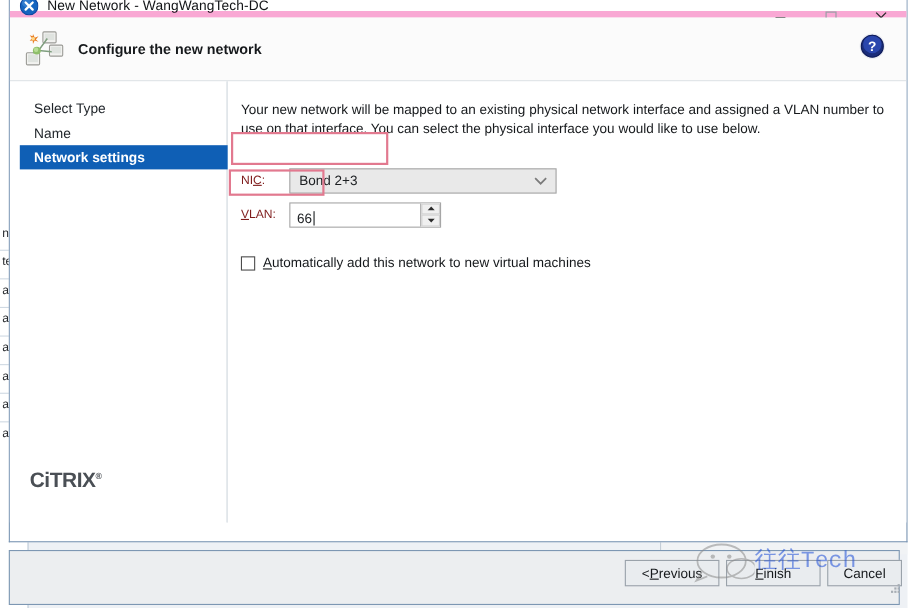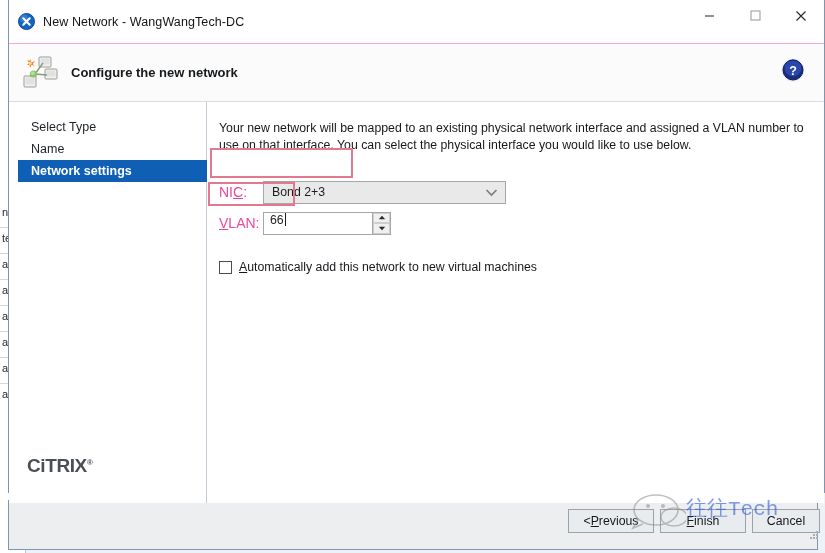--- a/index.html
+++ b/index.html
@@ -73,23 +73,23 @@
     height: 493px;
     background: #ffffff;
     border: 1px solid #7b96b4;
     border-top: none;
     box-sizing: border-box;
   }
 
   
   #titlebar {
     position: relative;
-    height: 44px;
-    background: #ffffff;
-    border-bottom: 1px solid #f9a8d4;
+    height: 16px;
+    background: #ffffff;
+    border-bottom: 6px solid #f9a8d4;
     display: flex;
     align-items: center;
     box-sizing: border-box;
   }
   #title-icon {
     width: 17px; height: 17px;
     margin-left: 9px;
     margin-right: 8px;
     flex: 0 0 auto;
   }
@@ -212,22 +212,22 @@
   
   .form-row {
     position: relative;
     display: flex;
     align-items: center;
     margin-bottom: 7px;
     height: 24px;
   }
   .form-label {
     width: 44px;
-    font-size: 14px;
-    color: #ec4899;
+    font-size: 11px;
+    color: #7f1d1d;
     flex: 0 0 auto;
   }
   .form-label u { text-decoration: underline; }
 
   .combo {
     position: relative;
     width: 243px;
     height: 23px;
     background: #e9e9e9;
     border: 1px solid #a6a6a6;
@@ -242,27 +242,27 @@
     padding-left: 8px;
   }
   .combo-arrow {
     position: absolute;
     right: 7px;
     top: 6px;
   }
 
   .spin-wrap {
     position: relative;
-    width: 128px;
+    width: 138px;
     height: 23px;
     border: 1px solid #a6a6a6;
     background: #ffffff;
     box-sizing: border-box;
     display: flex;
-    align-items: flex-start;
+    align-items: flex-end;
   }
   .spin-text {
     font-size: 12.3px;
     color: #1b1e21;
     padding-left: 6px;
     flex: 1 1 auto;
   }
   .caret {
     display: inline-block;
     width: 1px;

